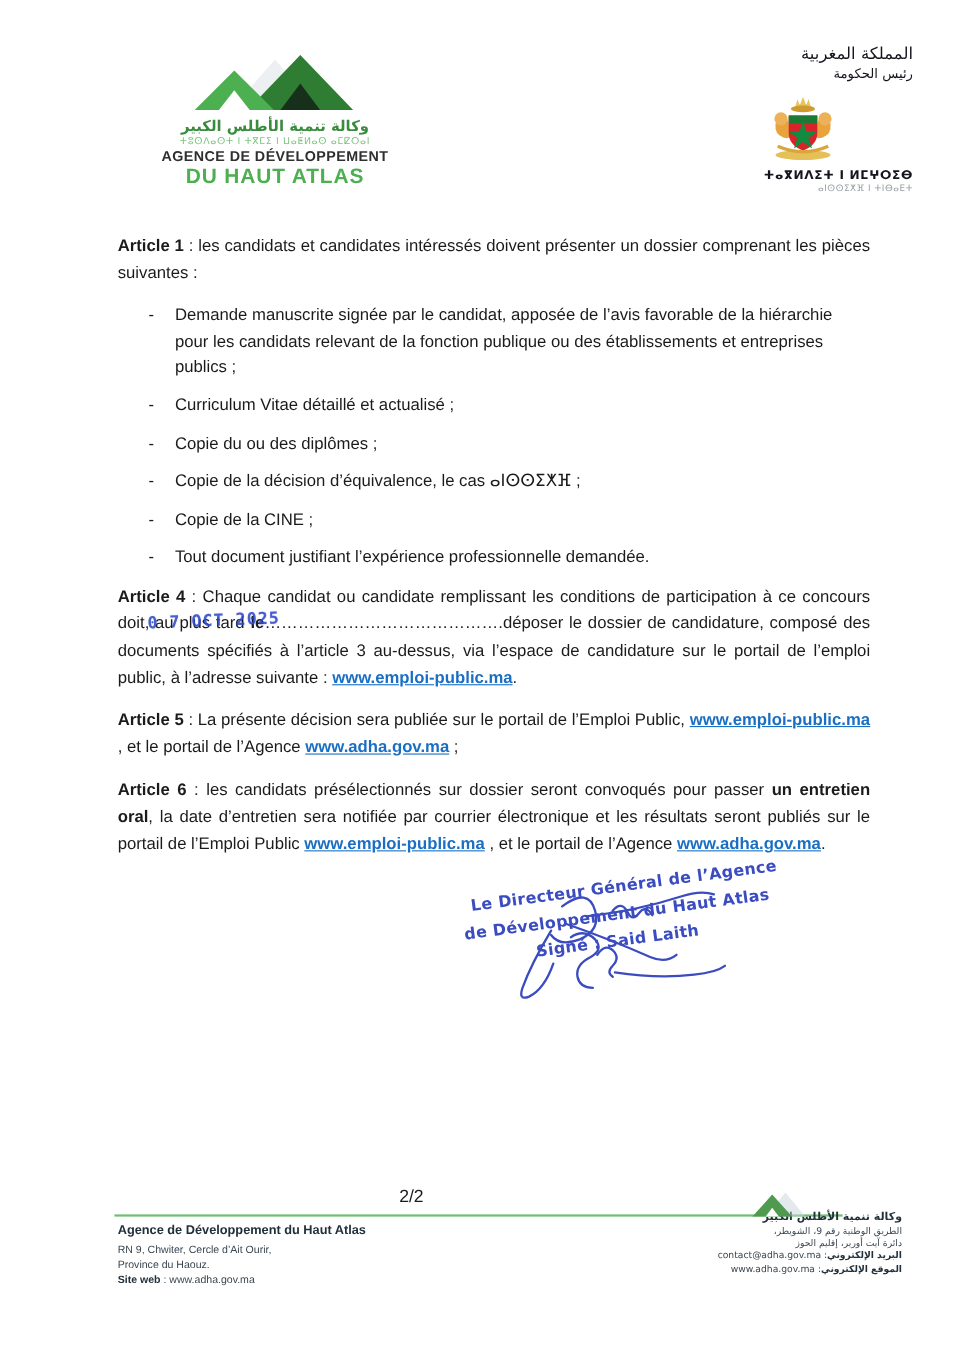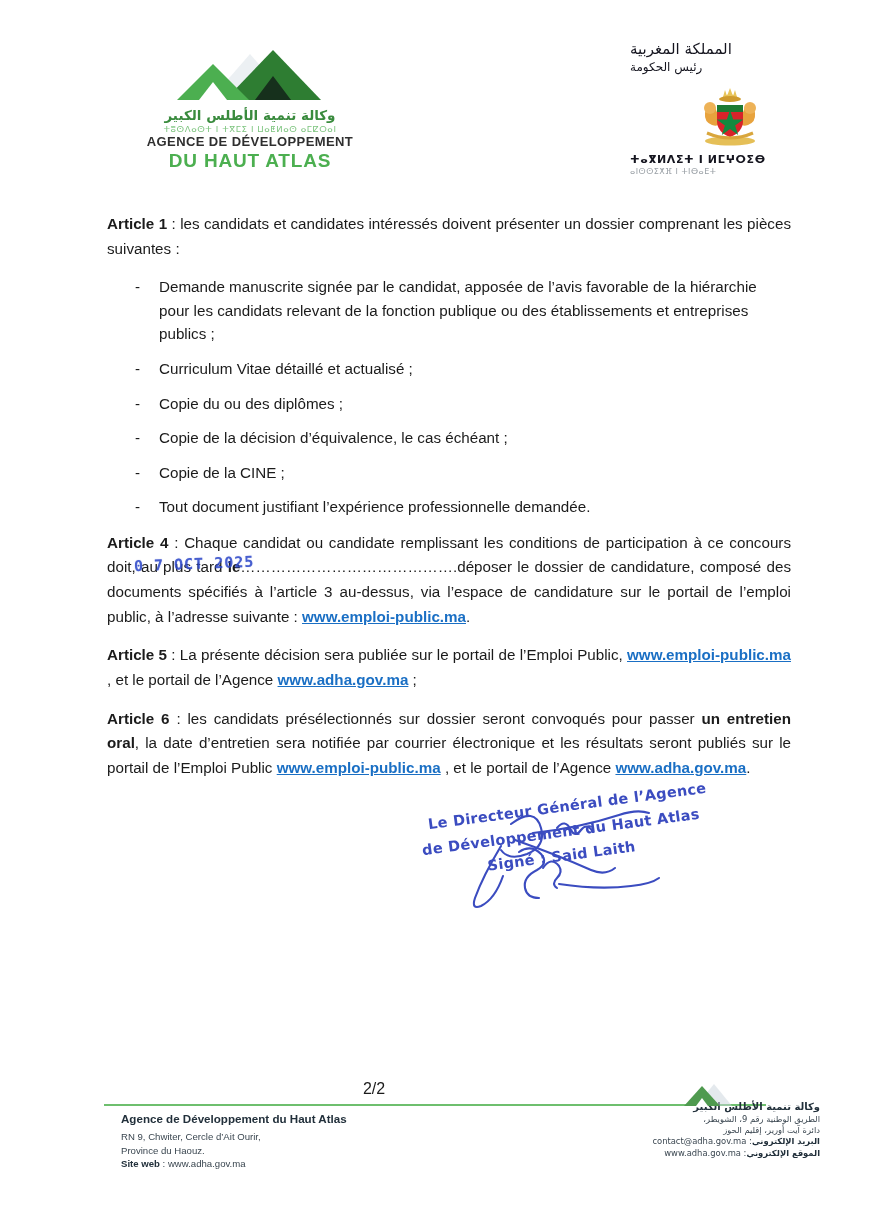--- a/index.html
+++ b/index.html
@@ -29,21 +29,21 @@
   }
   .logo-fr1{
     font-size:13px;font-weight:bold;color:#2f2f2f;letter-spacing:.4px;
     line-height:1.15;white-space:nowrap;
   }
   .logo-fr2{
     font-size:19px;font-weight:bold;color:#4caf50;letter-spacing:.8px;
     line-height:1.15;white-space:nowrap;
   }
 
-  .emblem-block{position:absolute;left:630px;top:40px;width:200px;text-align:left;}
+  .emblem-block{position:absolute;left:630px;top:40px;width:200px;text-align:right;}
   .emb-ar1{font-family:"DejaVu Sans",sans-serif;direction:rtl;font-size:15px;color:#15151f;line-height:1.3;}
   .emb-ar2{font-family:"DejaVu Sans",sans-serif;direction:rtl;font-size:12px;color:#15151f;line-height:1.3;margin-bottom:2px;}
   .emb-crest{width:74px;height:74px;margin:0 auto;}
   .emb-tif1{font-family:"DejaVu Sans",sans-serif;font-size:11px;font-weight:bold;color:#15151f;letter-spacing:.6px;line-height:1.25;margin-top:2px;white-space:nowrap;}
   .emb-tif2{font-family:"DejaVu Sans",sans-serif;font-size:8px;color:#9aa0a6;letter-spacing:.5px;line-height:1.2;white-space:nowrap;}
 
   
   .body{position:absolute;left:107px;top:212px;width:684px;}
   p.para{
     margin:0 0 14px 0;font-size:15.2px;line-height:1.62;
@@ -86,21 +86,21 @@
   .sig .l2{left:6px;top:44px;transform:rotate(-7.5deg);}
   .sig .l3{left:72px;top:68px;transform:rotate(-7.5deg);}
   .sig svg{position:absolute;left:0;top:0;}
 
   
   .pageno{
     position:absolute;left:0;top:1080px;width:748px;text-align:center;
     font-size:16px;color:#1b1b1b;
   }
   .frule{position:absolute;left:104px;top:1104px;width:662px;height:2px;background:#6ebf6e;}
-  .footer{position:absolute;left:121px;top:1112px;width:420px;}
+  .footer{position:absolute;left:107px;top:1112px;width:420px;}
   .f-title{font-size:11.6px;font-weight:bold;color:#22303b;margin-bottom:5px;}
   .f-line{font-size:9.6px;color:#3a4650;line-height:1.42;}
   .f-line b{font-weight:bold;color:#22303b;}
 
   .footer-ar{position:absolute;left:600px;top:1100px;width:220px;text-align:right;direction:rtl;}
   .fa-mtn{position:absolute;left:70px;top:-18px;width:80px;height:26px;}
   .fa-title{font-family:"DejaVu Sans",sans-serif;font-size:10px;font-weight:bold;color:#22303b;line-height:1.35;}
   .fa-line{font-family:"DejaVu Sans",sans-serif;font-size:8.4px;color:#3a4650;line-height:1.35;}
   .fa-line .lat{direction:ltr;unicode-bidi:embed;}
   .fa-line b{font-weight:bold;color:#22303b;}
@@ -153,21 +153,21 @@
   </div>
 
   <div class="body">
 
     <p class="para"><span class="art">Article 1</span><span> : les candidats et candidates intéressés doivent présenter un dossier comprenant les pièces suivantes :</span></p>
 
     <ul class="items">
       <li><span class="dash">-</span><span>Demande manuscrite signée par le candidat, apposée de l’avis favorable de la hiérarchie pour les candidats relevant de la fonction publique ou des établissements et entreprises publics ;</span></li>
       <li><span class="dash">-</span><span>Curriculum Vitae détaillé et actualisé ;</span></li>
       <li><span class="dash">-</span><span>Copie du ou des diplômes ;</span></li>
-      <li><span class="dash">-</span><span>Copie de la décision d’équivalence, le cas échéant ;</span></li>
+      <li><span class="dash">-</span><span>Copie de la décision d’équivalence, le cas ⴰⵏⵙⵙⵉⵅⴼ ;</span></li>
       <li><span class="dash">-</span><span>Copie de la CINE ;</span></li>
       <li><span class="dash">-</span><span>Tout document justifiant l’expérience professionnelle demandée.</span></li>
     </ul>
 
     <p class="para"><span class="art">Article 4</span><span> :  Chaque candidat ou candidate remplissant les conditions de participation à ce concours doit, au plus tard </span><b>le</b><span class="stampwrap"><span> ……………………………………. </span><span class="stamp">0 7 OCT 2025</span></span><span>déposer le dossier de candidature, composé des documents spécifiés à l’article 3 au-dessus, via l’espace de candidature sur le portail de l’emploi public, à l’adresse suivante : </span><a class="lnk" href="#">www.emploi-public.ma</a><span>.</span></p>
 
 
     <p class="para"><span class="art">Article 5</span><span> : La présente décision sera publiée sur le portail de l’Emploi Public, </span><a class="lnk" href="#">www.emploi-public.ma</a><span> , et le portail de l’Agence </span><a class="lnk" href="#">www.adha.gov.ma</a><span>  ;</span></p>
 
     <p class="para"><span class="art">Article 6</span><span> : les candidats présélectionnés sur dossier seront convoqués pour passer </span><b>un entretien oral</b><span>, la date d’entretien sera notifiée par courrier électronique et les résultats seront publiés sur le portail de l’Emploi Public </span><a class="lnk" href="#">www.emploi-public.ma</a><span> , et le portail de l’Agence </span><a class="lnk" href="#">www.adha.gov.ma</a><span>.</span></p>

